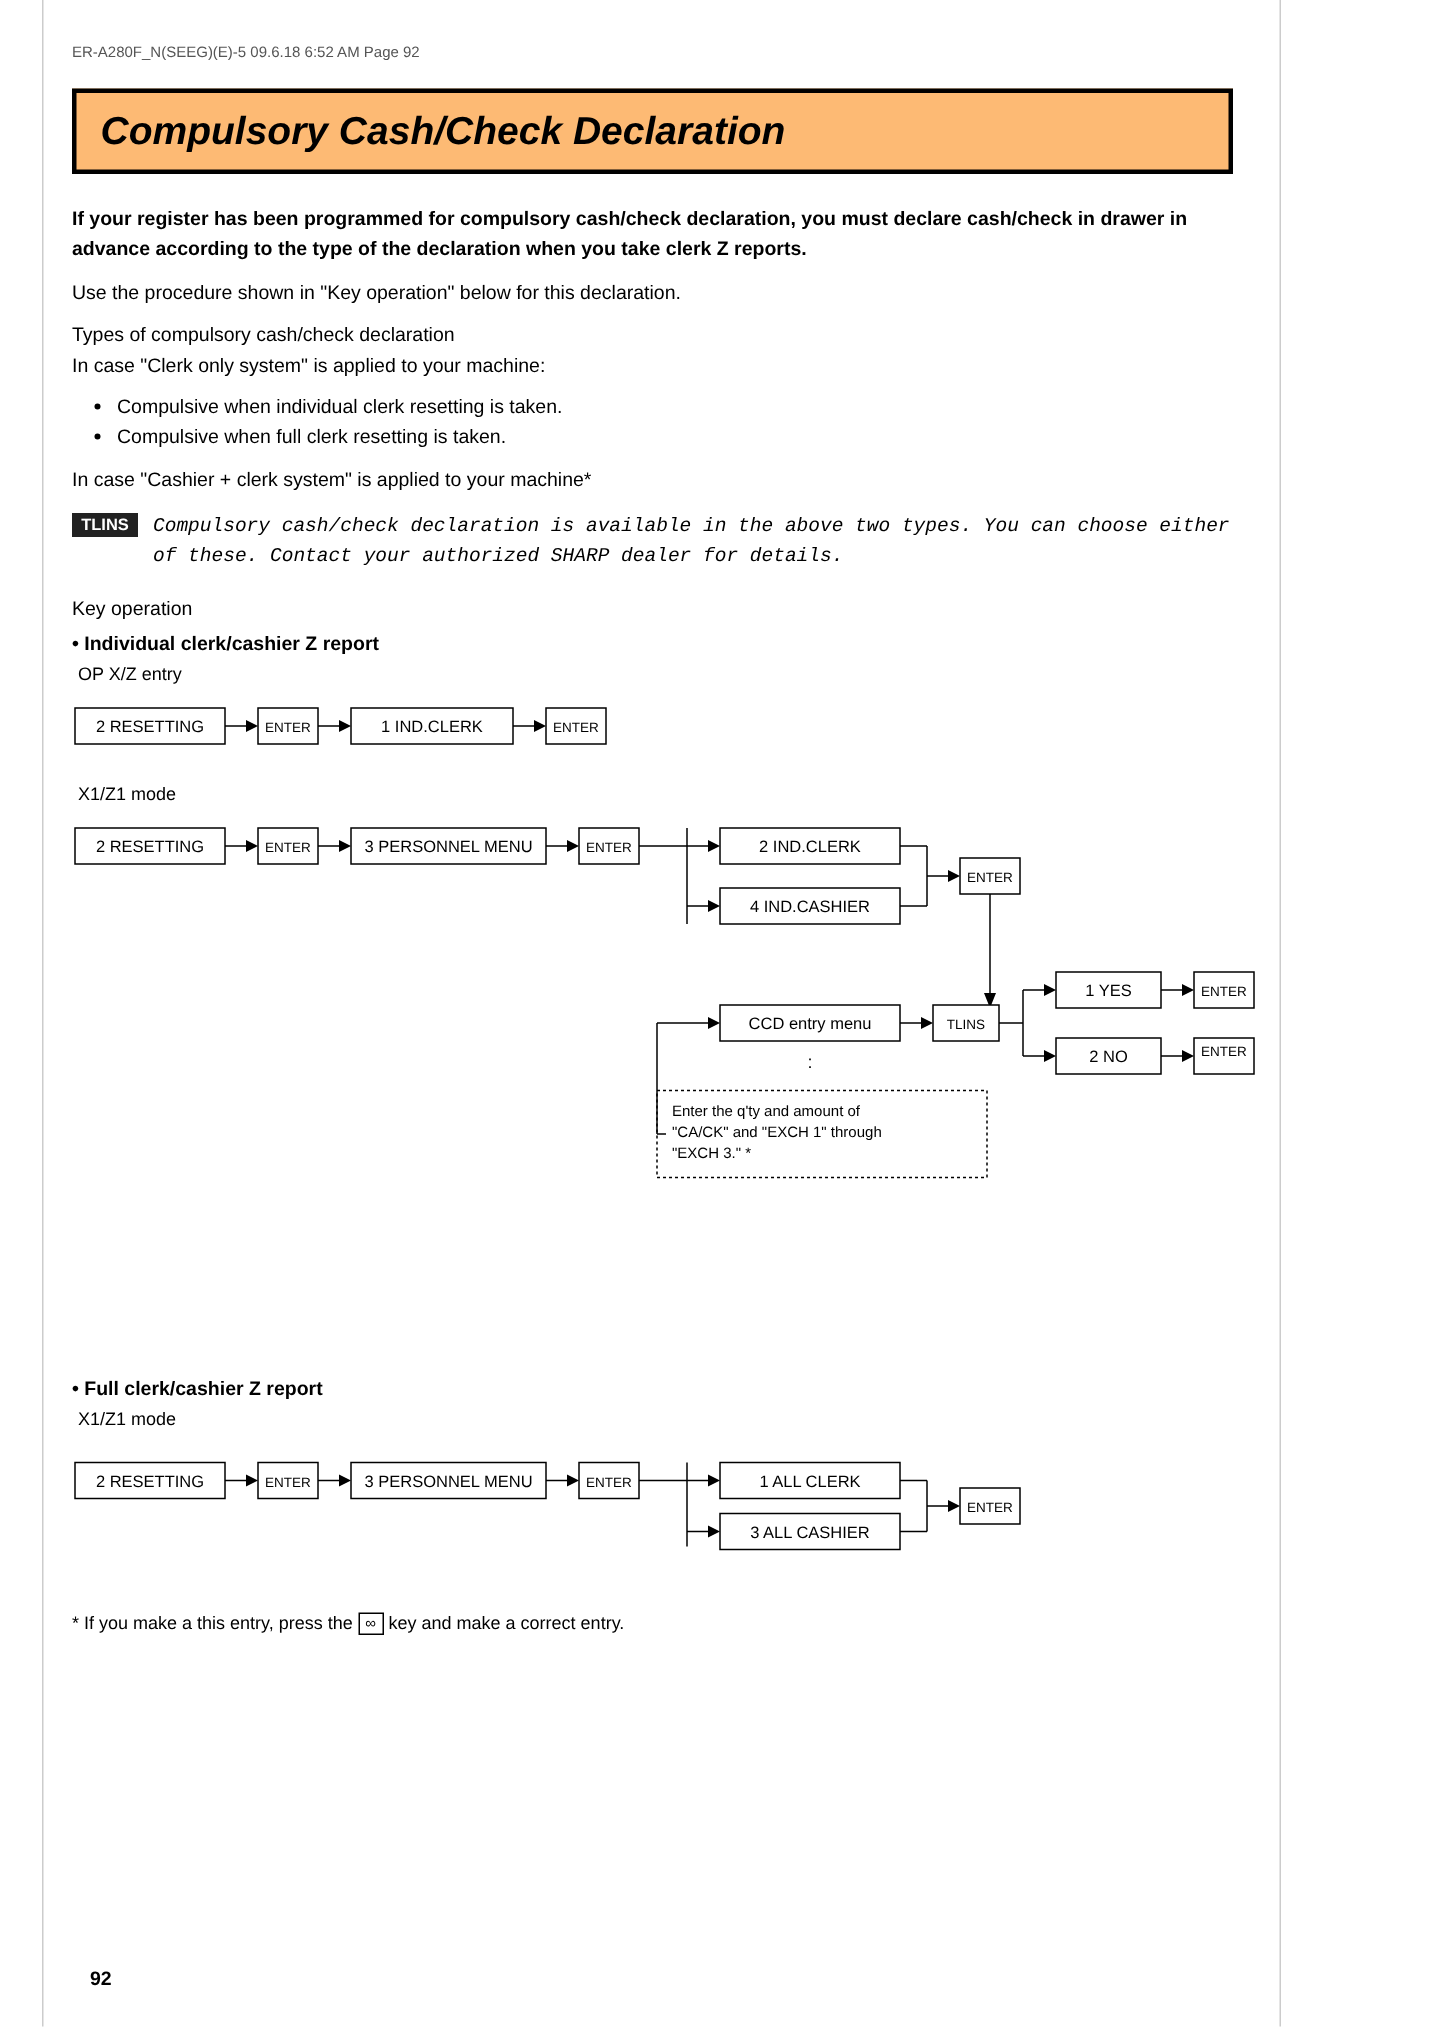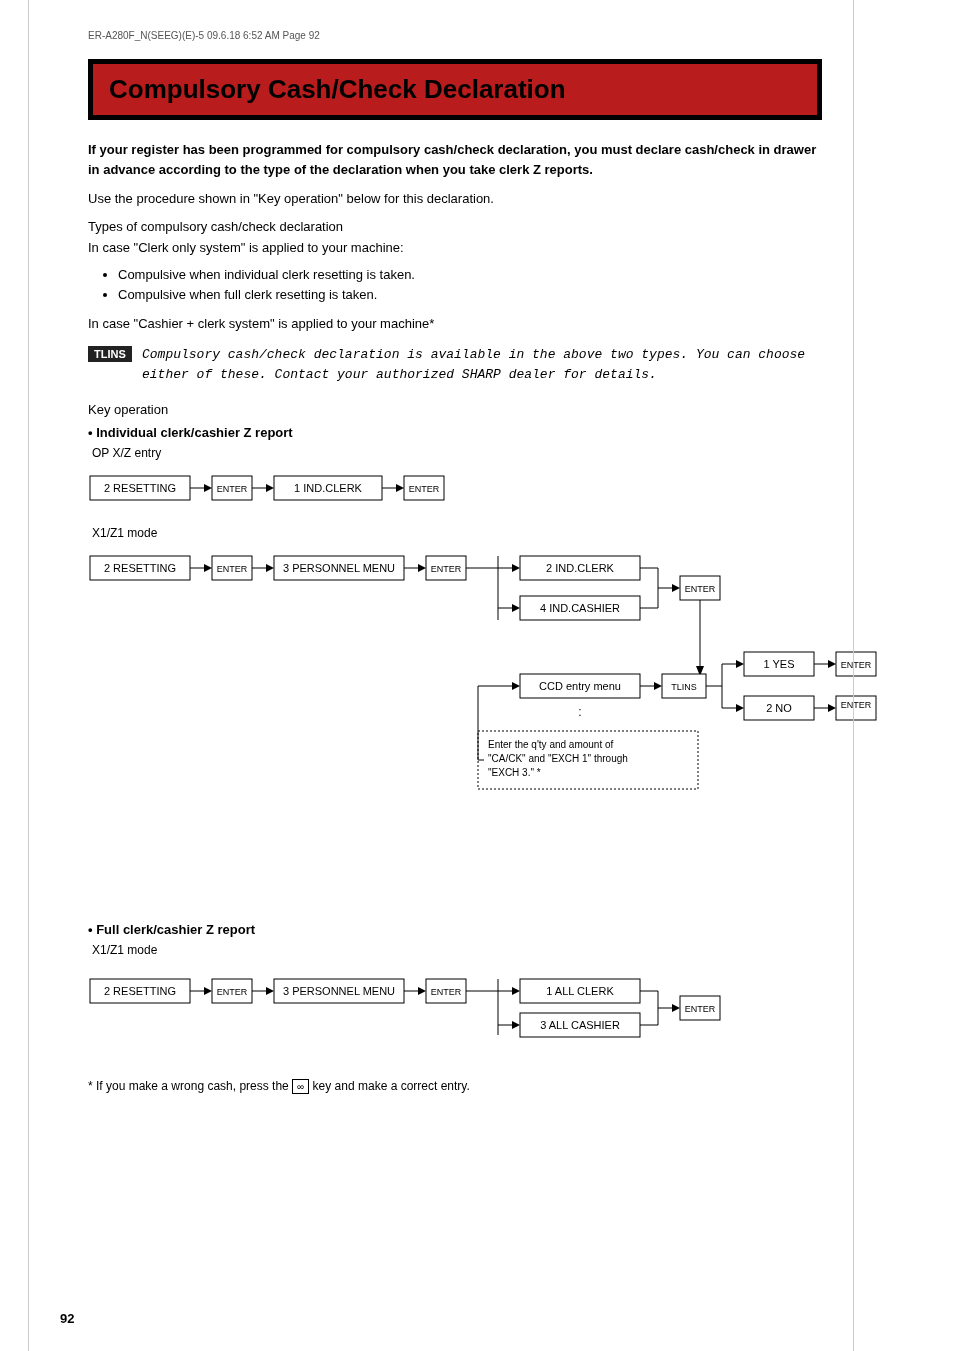--- a/index.html
+++ b/index.html
@@ -9,21 +9,21 @@
       font-size: 13px;
       color: #000;
       width: 954px;
       min-height: 1351px;
       position: relative;
     }
     .page {
       width: 882px;
       min-height: 1351px;
       background: #fff;
-      padding: 30px 60px 40px 88px;
+      padding: 30px 60px 40px 48px;
       position: relative;
     }
     .top-header-text {
       font-size: 10px;
       color: #555;
       margin-bottom: 18px;
       text-align: left;
       border-bottom: none;
     }
     
@@ -37,24 +37,25 @@
     }
     .page-border-right {
       position: absolute;
       right: 28px;
       top: 0;
       bottom: 0;
       width: 1px;
       background: #ccc;
     }
     .title-box {
-      background: #b91c1c;
+      background: #fdba74;
       padding: 10px 16px;
       margin-bottom: 20px;
-      border: 5px solid #000000;
+      border: 3px solid #000000;
+      font-style: italic;
     }
     .title-box h1 {
       font-size: 26px;
       font-weight: bold;
       color: #000;
     }
     .intro-bold {
       font-weight: bold;
       font-size: 13px;
       margin-bottom: 14px;
@@ -356,19 +357,19 @@
       <line x1="552" y1="62" x2="570" y2="62" stroke="black" stroke-width="1"></line>
       <line x1="570" y1="45" x2="584" y2="45" stroke="black" stroke-width="1"></line>
       <polygon points="584,41 592,45 584,49" fill="black"></polygon>
 
       <rect x="592" y="33" width="40" height="24" fill="white" stroke="black" stroke-width="1"></rect>
       <text x="612" y="49" text-anchor="middle" font-size="9" font-family="Arial">ENTER</text>
     </svg>
   </div>
 
   <p class="footnote">
-    <span>* If you make a wrong cash, press the </span>
+    <span>* If you make a this entry, press the </span>
     <span class="footnote-key">∞</span>
     <span> key and make a correct entry.</span>
   </p>
 
   <div class="page-number">92</div>
 </div>
 
 </body></html>

